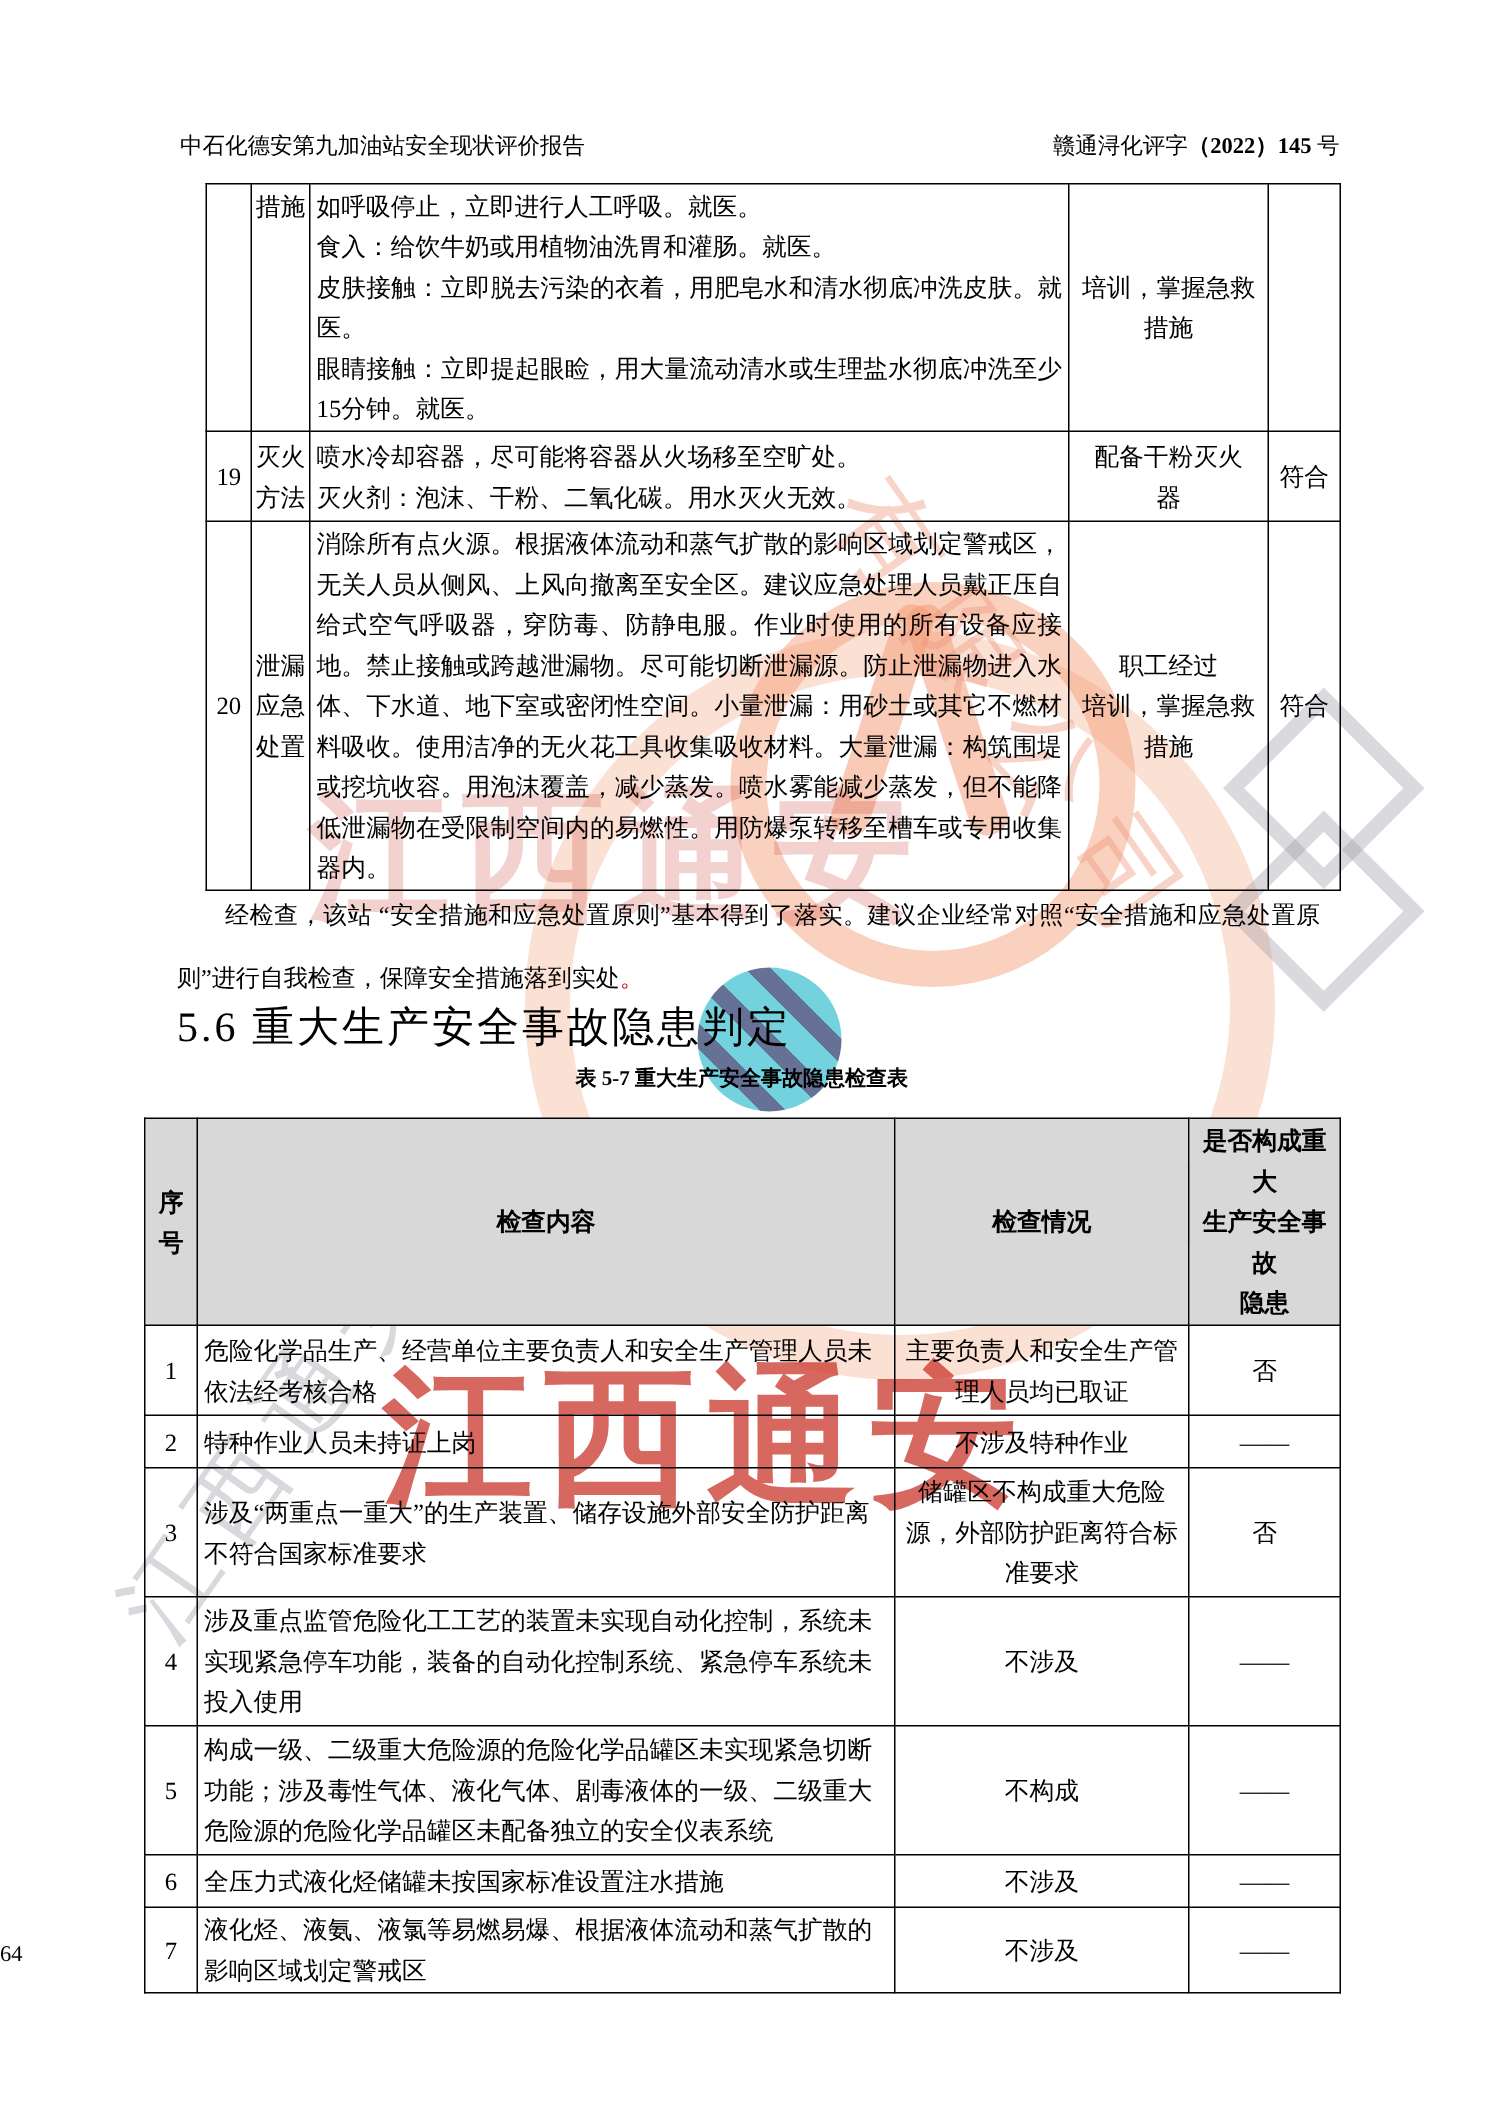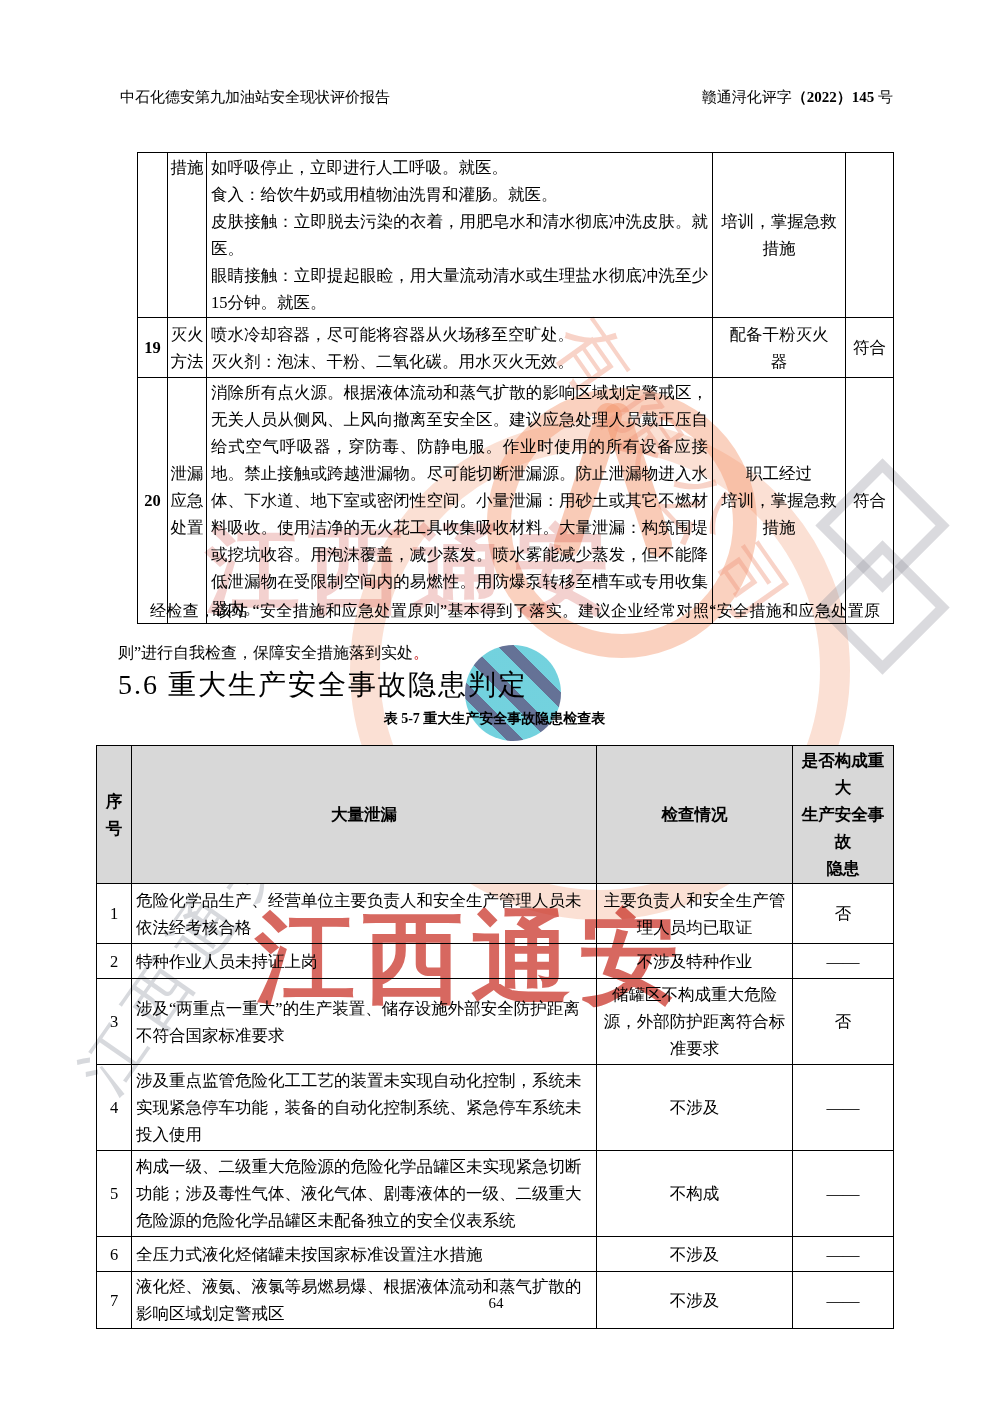--- a/index.html
+++ b/index.html
@@ -23,36 +23,36 @@
   .wm-diamond { width:95px; height:95px; border:10px solid rgba(150,150,160,0.35); transform:rotate(45deg); }
   .wm-diamond.d1 { left:835px; top:478px; } .wm-diamond.d2 { left:835px; top:560px; }
 
   
   .content { position:relative; z-index:1; }
   .doc-header { position:absolute; top:88px; left:120px; width:773px; display:flex; justify-content:space-between; font-size:15px; }
   .doc-header .bold { font-weight:bold; }
 
   table { border-collapse:collapse; table-layout:fixed; }
   td { border:1.5px solid #000; padding:1px 4px; font-size:16.5px; line-height:27px; vertical-align:middle; overflow:hidden; }
-  .t-upper { position:absolute; top:122px; left:137px; width:756px;margin-top:30px; }
+  .t-upper { position:absolute; top:122px; left:137px; width:756px; }
   .t-lower { position:absolute; top:745px; left:96px; width:797px; }
-  .cell-num { text-align:center; font-weight:bold; }
+  .cell-num { text-align:center; font-weight:normal; }
   .cell-label { text-align:center; padding:1px 2px; white-space:pre-line; }
   .cell-content { text-align:justify; white-space:pre-line; }
   .cell-center { text-align:center; white-space:pre-line; }
   .lab-top { vertical-align:top; }
   .t-lower td.hdr { background:#d8d8d8; font-weight:bold; text-align:center; white-space:pre-line; }
   .t-lower .cell-num { font-weight:normal; }
   .t-lower .cell-content { text-align:left; }
 
   .para { position:absolute; top:590px; left:118px; width:762px; font-size:16px; line-height:42px; text-align:justify; text-indent:2em; }
   .para .red { color:#c00000; }
   .sec-heading { position:absolute; top:666px; left:118px; font-size:28px; font-weight:normal; letter-spacing:2px; }
   .tbl-title { position:absolute; top:710px; left:96px; width:797px; text-align:center; font-size:14px; font-weight:bold; }
-  .page-num { position:absolute; top:1295px; left:0; width:100%; text-align:center; font-size:15px; }
+  .page-num { position:absolute; top:1295px; left:0; width:100%; text-align:left; font-size:15px; }
 </style>
 </head>
 <body>
 
 <div class="page">
 
   <div class="wm wm-ring2"></div>
   <div class="wm wm-ring1"></div>
   <div class="wm wm-leg a"></div>
   <div class="wm wm-leg b"></div>
@@ -125,21 +125,21 @@
       <colgroup>
           <col style="width:35px">
           <col style="width:465px">
           <col style="width:196px">
           <col style="width:101px">
         </colgroup>
       <tbody>
           <tr style="height:85px">
         <td class="hdr">序
 号</td>
-        <td class="hdr">大量泄漏</td>
+        <td class="hdr">检查内容</td>
         <td class="hdr">检查情况</td>
         <td class="hdr">是否构成重大
 生产安全事故
 隐患</td>
       </tr>
       <tr style="height:60px">
         <td class="cell-num">1</td>
         <td class="cell-content">危险化学品生产、经营单位主要负责人和安全生产管理人员未依法经考核合格</td>
         <td class="cell-center">主要负责人和安全生产管
 理人员均已取证</td>

